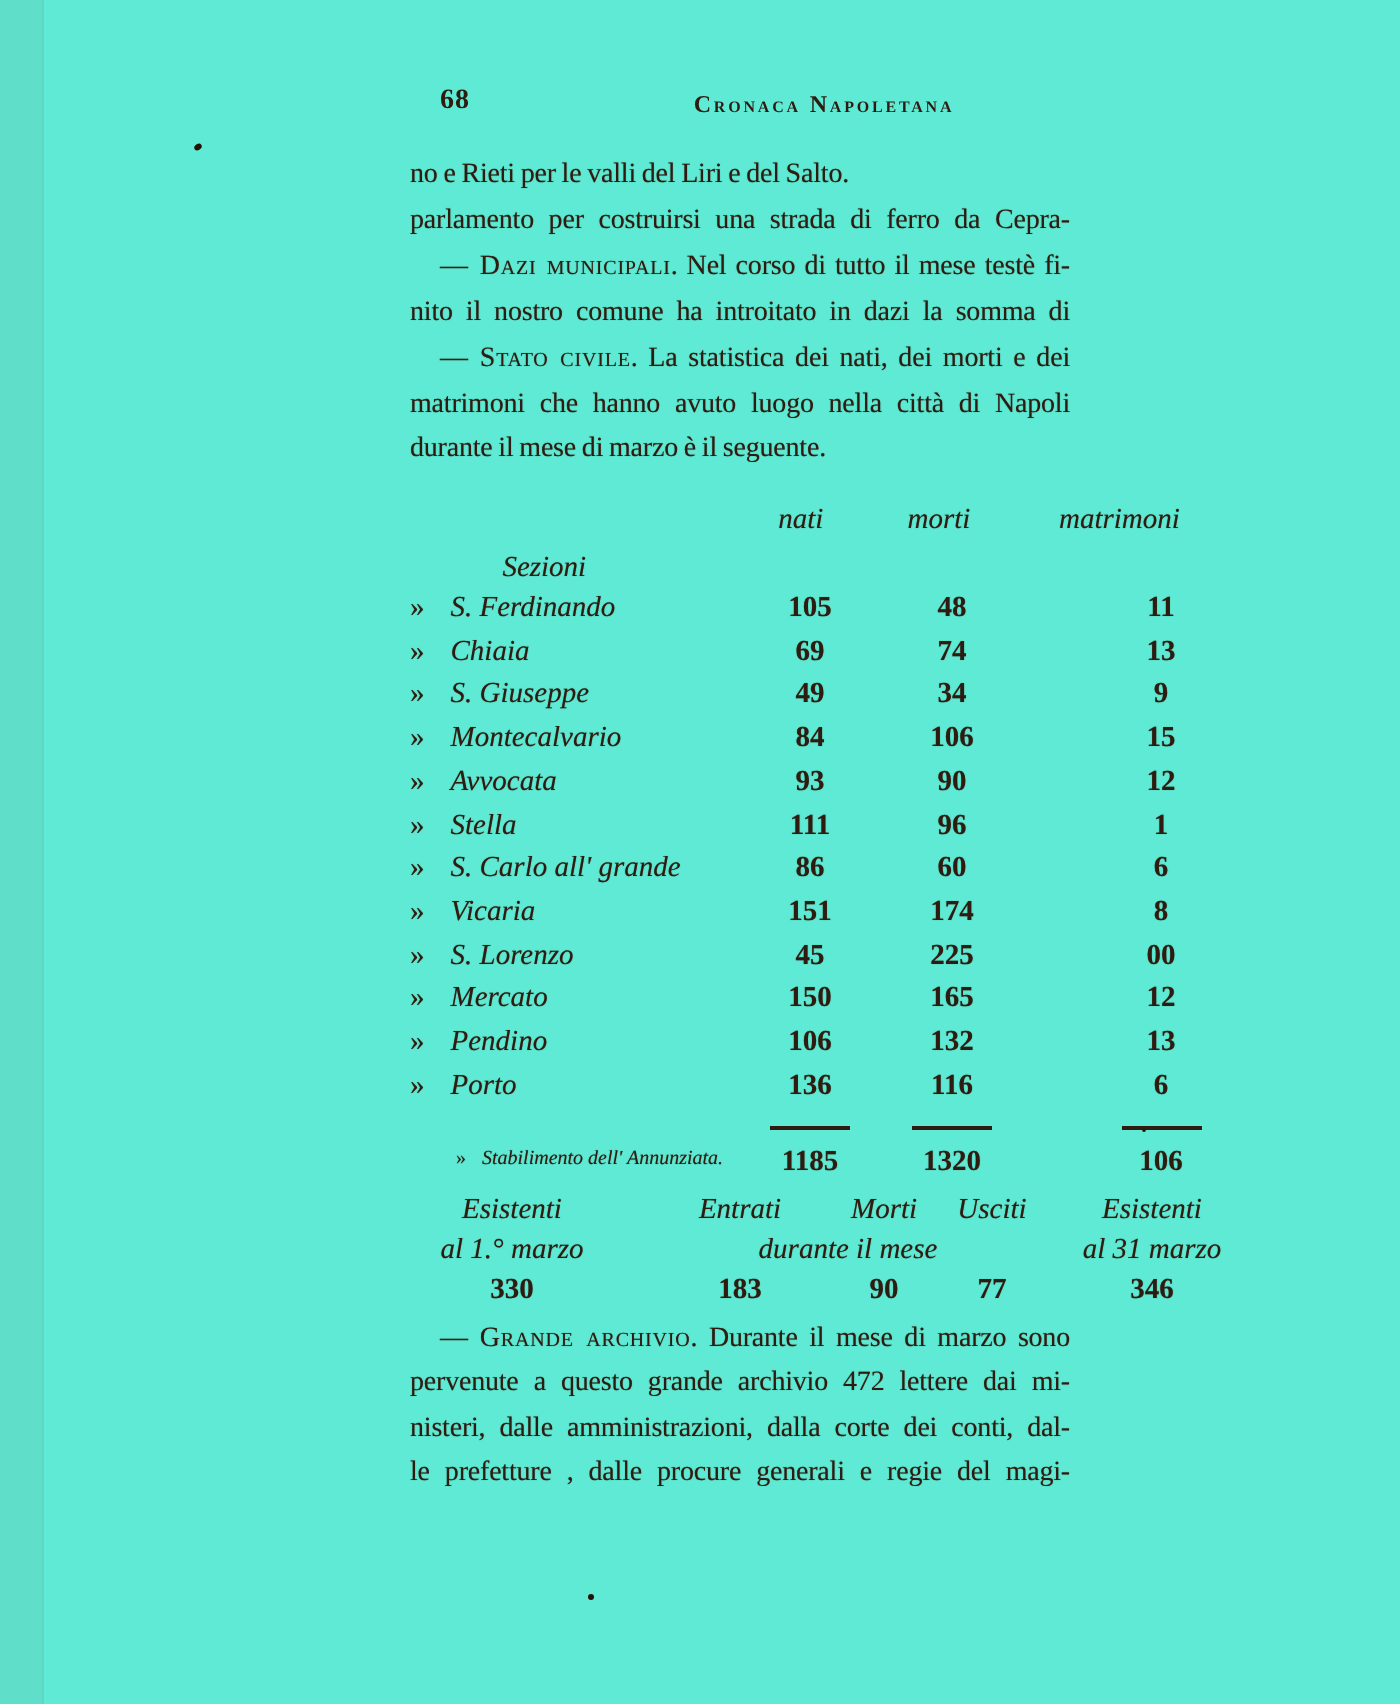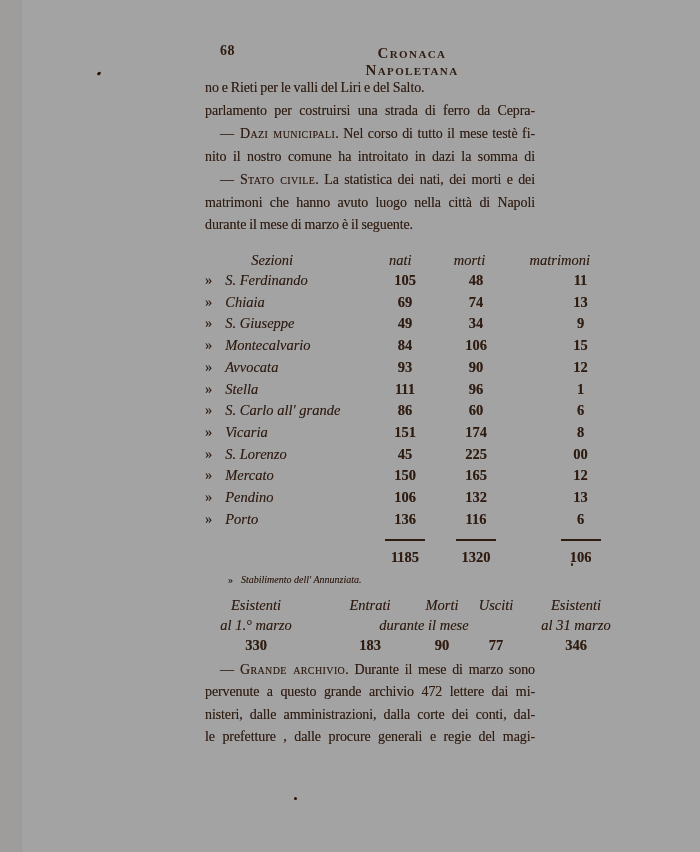--- a/index.html
+++ b/index.html
@@ -1,40 +1,40 @@
 <!DOCTYPE html>
 <html><head>
 <meta charset="utf-8">
 <style>
   html,body{margin:0;padding:0;}
   .page{
     position:relative;
     width:700px;height:852px;
-    background:#a3a3a3;
+    background:#5eead4;
     overflow:hidden;
     font-family:"Liberation Serif","DejaVu Serif",serif;
     color:#2f1c11;
   }
   .edge-strip{
     position:absolute;left:0;top:0;width:21px;height:852px;
     background:rgba(120,90,50,0.07);
     border-right:1px solid rgba(120,90,50,0.05);
   }
   .speck{position:absolute;background:#241207;border-radius:50%;}
   .speck-1{left:97px;top:72px;width:4px;height:3px;transform:rotate(-35deg);}
   .speck-2{left:294px;top:797px;width:3px;height:3px;}
   .speck-3{left:571px;top:563px;width:2px;height:3px;}
 
   .pagenum{
     position:absolute;left:220px;top:43px;
     font-size:14px;font-weight:700;letter-spacing:0.5px;
   }
   .running-title{
     position:absolute;left:337px;top:45px;width:150px;
-    text-align:center;font-size:15px;font-weight:700;
+    text-align:center;font-size:12px;font-weight:700;
     font-variant:small-caps;letter-spacing:1.4px;
   }
 
   .body-text,.archivio{
     position:absolute;left:205px;width:330px;
     font-size:14px;line-height:22.9px;
     letter-spacing:-0.1px;word-spacing:-0.5px;
     text-shadow:0 0 0.5px rgba(47,28,17,0.5);
   }
   .body-text{top:77px;}
@@ -49,21 +49,21 @@
   .stats{
     position:absolute;left:205px;top:250px;width:400px;
     text-shadow:0 0 0.5px rgba(47,28,17,0.5);
   }
   .trow,.thead,.rules-row,.totals-row{display:flex;}
   .c-name{width:165px;}
   .c-nati{width:70px;text-align:center;}
   .c-morti{width:72px;text-align:center;}
   .c-mat{width:93px;text-align:center;padding-left:44px;box-sizing:content-box;width:49px;}
   .thead{font-style:italic;font-size:14.5px;line-height:20px;}
-  .thead .c-name{text-align:center;padding-right:27px;box-sizing:border-box;}
+  .thead .c-name{text-align:center;padding-right:27px;box-sizing:border-box;margin-top:24px;}
   .thead .c-mat{width:93px;padding-left:10px;}
   .trow{line-height:21.7px;font-size:14.5px;}
   .trow .nm{font-style:italic;margin-left:13px;}
   .trow .mk{font-style:normal;}
   .num{font-weight:700;font-size:14.5px;}
   .rules-row{margin-top:9px;height:3px;}
   .rules-row .rule{display:block;width:40px;height:0;border-top:2px solid #2f1c11;margin:0 auto;}
   .totals-row{margin-top:7px;line-height:17px;}
 
   

